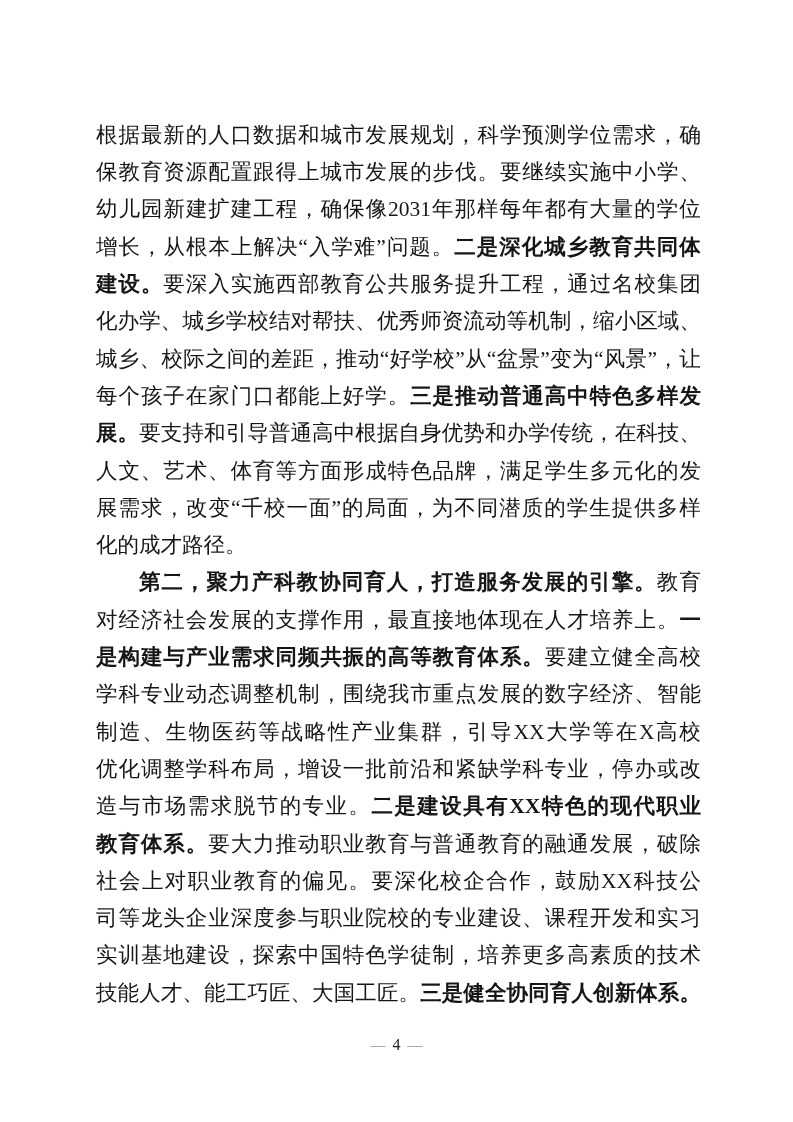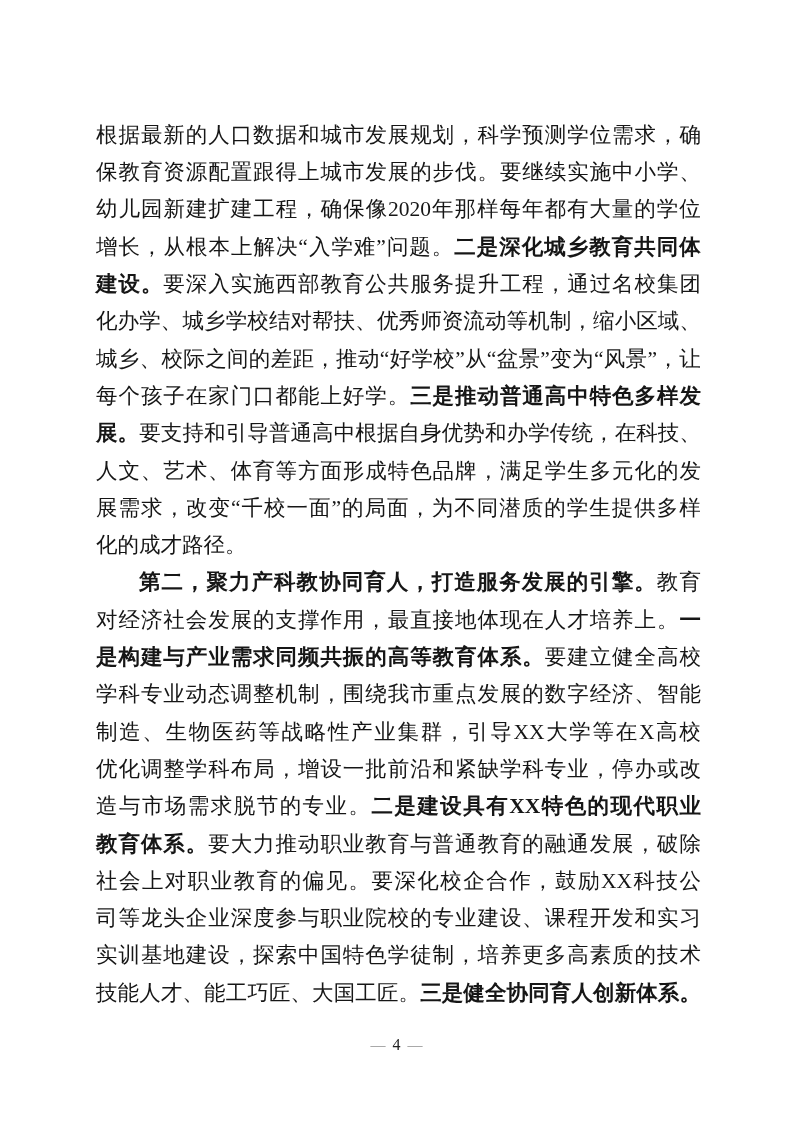--- a/index.html
+++ b/index.html
@@ -139,21 +139,21 @@
           <span class="tok">新</span>
           <span class="tok">建</span>
           <span class="tok">扩</span>
           <span class="tok">建</span>
           <span class="tok">工</span>
           <span class="tok">程</span>
           <span class="tok">，</span>
           <span class="tok">确</span>
           <span class="tok">保</span>
           <span class="tok">像</span>
-          <span class="tok">2020</span>
+          <span class="tok">2031</span>
           <span class="tok">年</span>
           <span class="tok">那</span>
           <span class="tok">样</span>
           <span class="tok">每</span>
           <span class="tok">年</span>
           <span class="tok">都</span>
           <span class="tok">有</span>
           <span class="tok">大</span>
           <span class="tok">量</span>
           <span class="tok">的</span>

